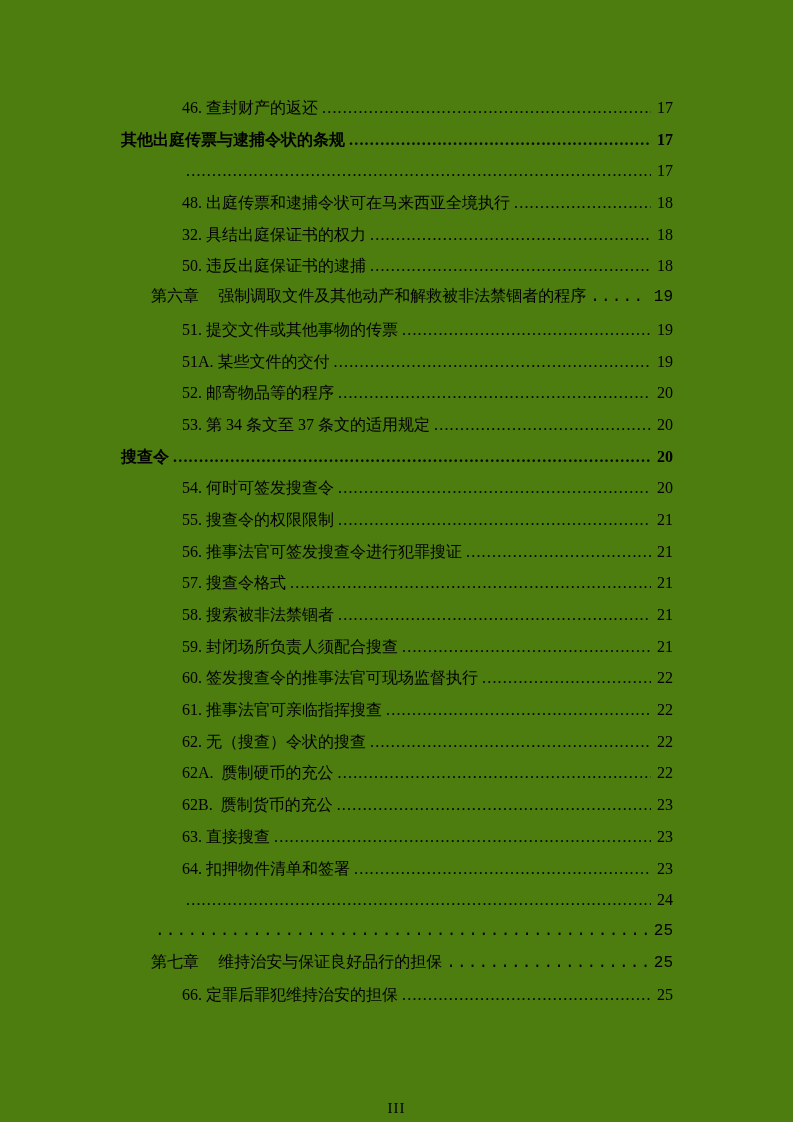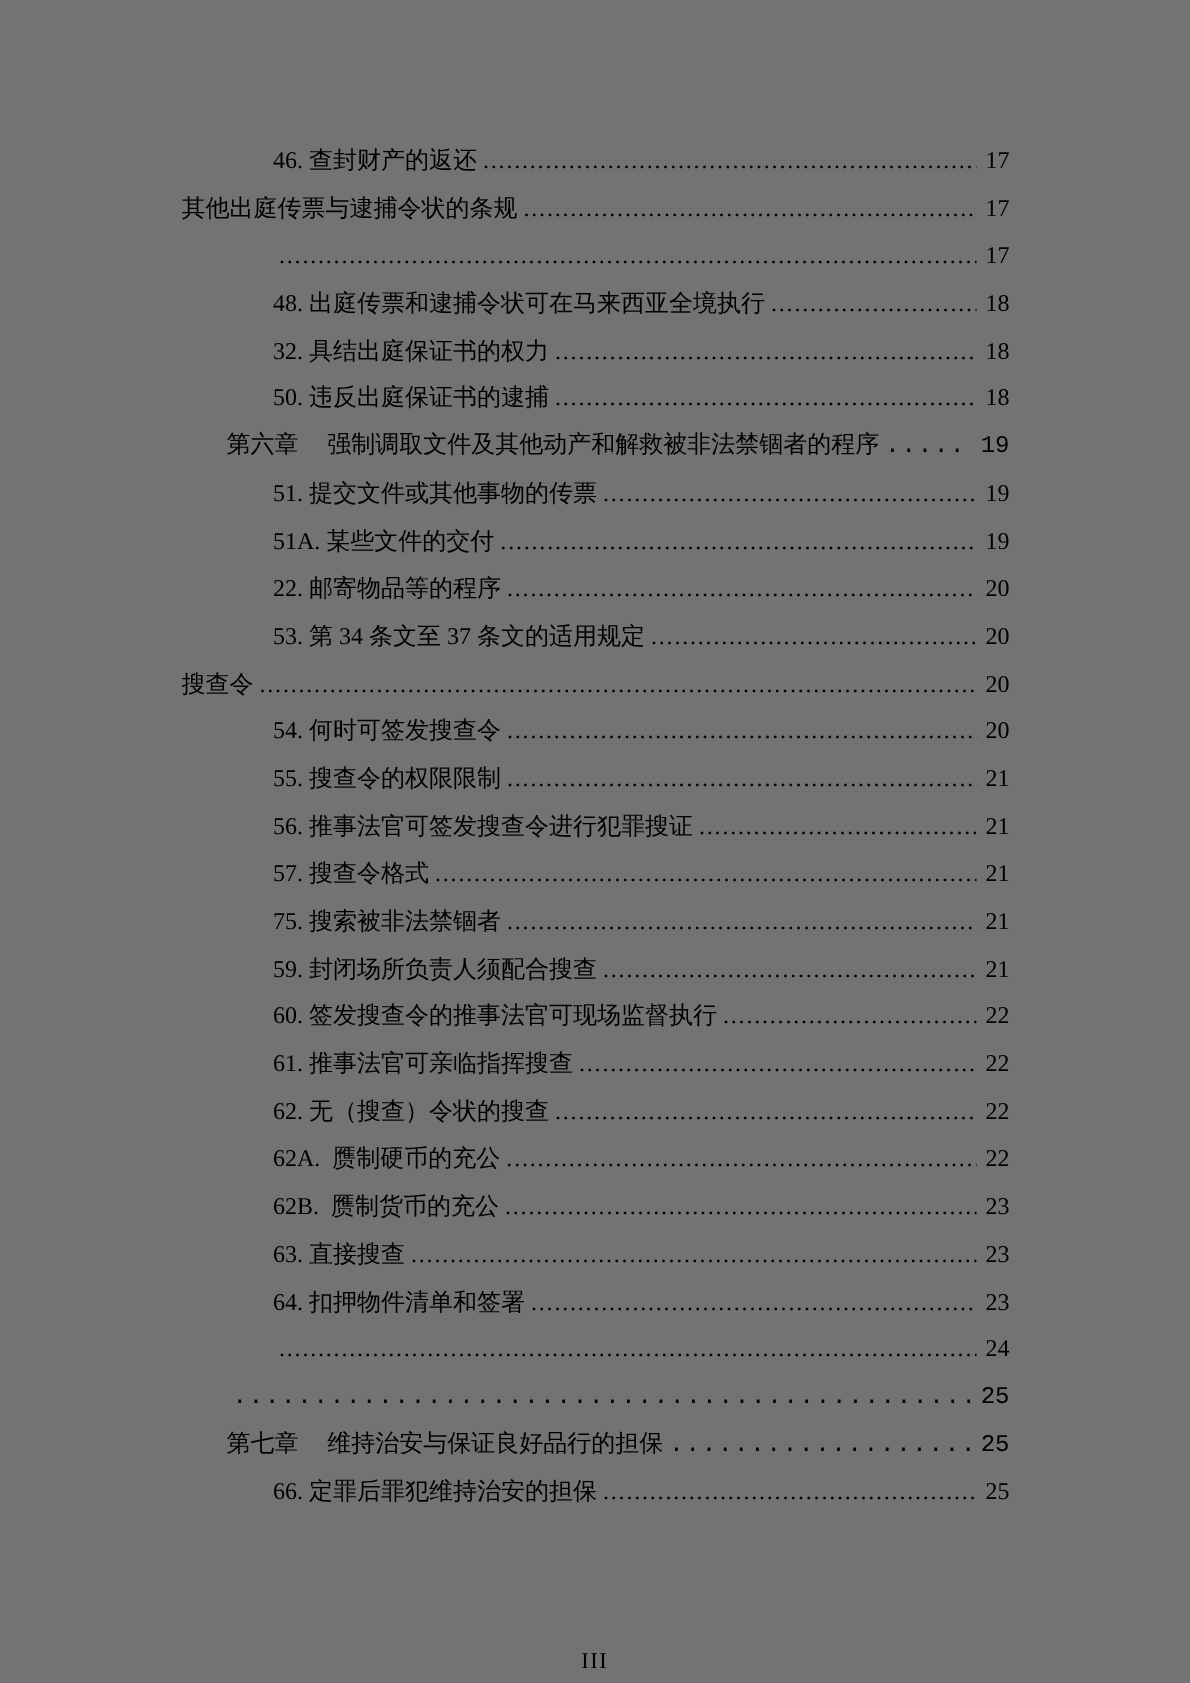--- a/index.html
+++ b/index.html
@@ -4,39 +4,39 @@
 <style>
   html, body {
     margin: 0;
     padding: 0;
     background: #ffffff;
   }
   .page {
     position: relative;
     width: 793px;
     height: 1122px;
-    background: #737373;
+    background: #4d7c0f;
     font-family: "Liberation Serif", "DejaVu Serif", serif;
     color: #000000;
     overflow: hidden;
   }
   .toc {
     position: absolute;
     top: 92px;
     left: 121px;
     right: 120px;
   }
   .toc-row {
     display: flex;
     align-items: baseline;
     height: 31.7px;
     line-height: 31.7px;
     font-size: 16px;
   }
-  .toc-row.level-0 { padding-left: 0; }
+  .toc-row.level-0 { padding-left: 0; font-weight: bold; }
   .toc-row.level-1 { padding-left: 30px; font-family: Liberation Mono, monospace; }
   .toc-row.level-2 { padding-left: 61px; }
   .toc-label {
     white-space: pre;
     flex: 0 0 auto;
   }
   .toc-dots {
     flex: 1 1 auto;
     min-width: 0;
     overflow: hidden;
@@ -115,21 +115,21 @@
     <span class="toc-page">19</span>
   </div>
 
   <div class="toc-row level-2">
     <span class="toc-label">51A. 某些文件的交付</span>
     <span class="toc-dots"></span>
     <span class="toc-page">19</span>
   </div>
 
   <div class="toc-row level-2">
-    <span class="toc-label">22. 邮寄物品等的程序</span>
+    <span class="toc-label">52. 邮寄物品等的程序</span>
     <span class="toc-dots"></span>
     <span class="toc-page">20</span>
   </div>
 
   <div class="toc-row level-2">
     <span class="toc-label">53. 第 34 条文至 37 条文的适用规定</span>
     <span class="toc-dots"></span>
     <span class="toc-page">20</span>
   </div>
 
@@ -157,21 +157,21 @@
     <span class="toc-page">21</span>
   </div>
 
   <div class="toc-row level-2">
     <span class="toc-label">57. 搜查令格式</span>
     <span class="toc-dots"></span>
     <span class="toc-page">21</span>
   </div>
 
   <div class="toc-row level-2">
-    <span class="toc-label">75. 搜索被非法禁锢者</span>
+    <span class="toc-label">58. 搜索被非法禁锢者</span>
     <span class="toc-dots"></span>
     <span class="toc-page">21</span>
   </div>
 
   <div class="toc-row level-2">
     <span class="toc-label">59. 封闭场所负责人须配合搜查</span>
     <span class="toc-dots"></span>
     <span class="toc-page">21</span>
   </div>
 

